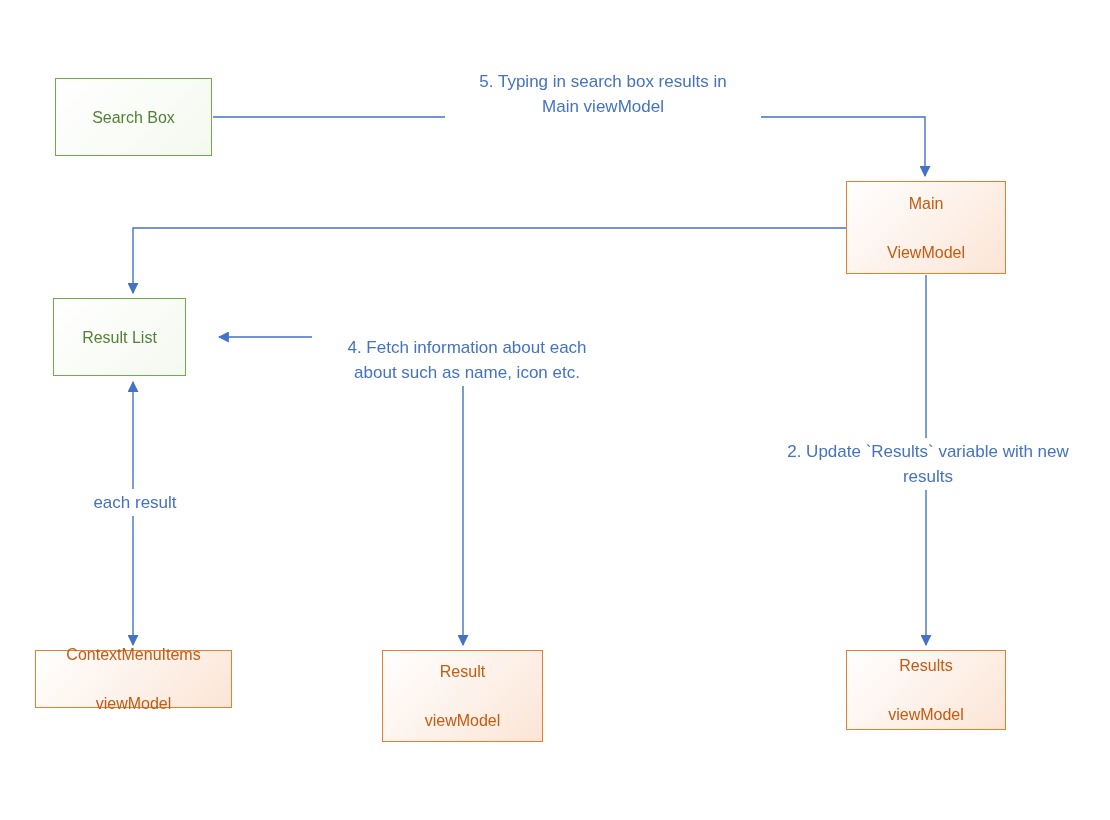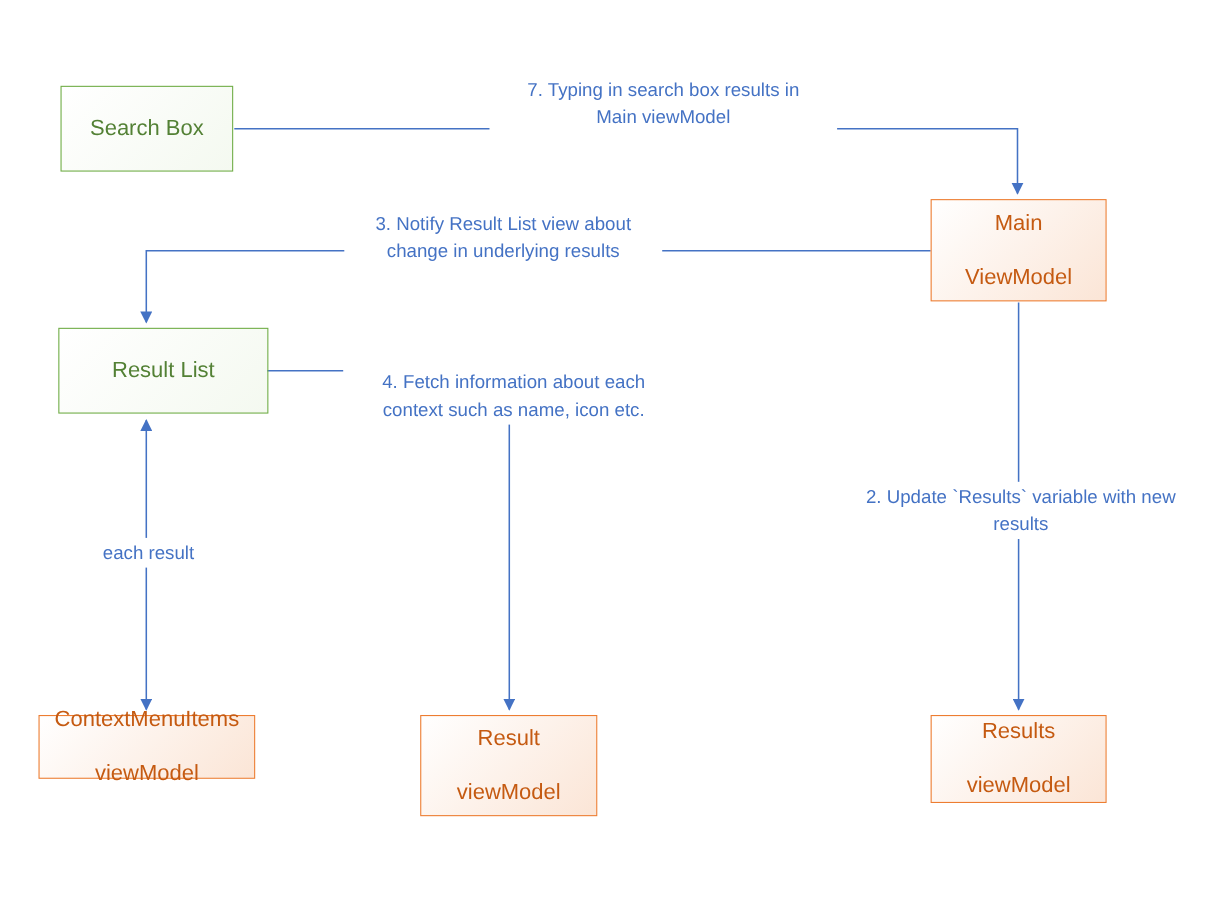--- a/index.html
+++ b/index.html
@@ -13,21 +13,21 @@
   svg.connectors{position:absolute;left:0;top:0;z-index:1;}
   .node{
     position:absolute;
     box-sizing:border-box;
     display:flex;
     flex-direction:column;
     align-items:center;
     justify-content:center;
     text-align:center;
     z-index:2;
-    font-size:20px;
+    font-size:16px;
     line-height:25px;
   }
   .node span{display:block;}
   .node.green{
     border:1px solid #70AD47;
     color:#538135;
     background:linear-gradient(135deg,#ffffff 0%,#f4f9f0 100%);
   }
   .node.orange{
     border:1px solid #ED7D31;
@@ -42,21 +42,21 @@
     font-size:17px;
     line-height:25px;
     text-align:center;
     background:#ffffff;
     padding:1px 2px;
   }
   .step-label span{display:block;}
   
   #search-box           {left:55px;  top:78px;  width:157px; height:78px;}
   #main-viewmodel       {left:846px; top:181px; width:160px; height:93px;}
-  #result-list          {left:53px;  top:298px; width:191px; height:78px;}
+  #result-list          {left:53px;  top:298px; width:133px; height:78px;}
   #contextmenu-viewmodel{left:35px;  top:650px; width:197px; height:58px;}
   #result-viewmodel     {left:382px; top:650px; width:161px; height:92px;}
   #results-viewmodel    {left:846px; top:650px; width:160px; height:80px;}
   
   #label-step1{left:445px; top:68px;  width:312px;}
   #label-step3{left:313px; top:190px; width:285px;}
   #label-step2{left:760px; top:438px; width:332px;}
   #label-step4{left:312px; top:334px; width:306px;}
   #label-step5{left:20px;  top:489px; width:226px;}
 </style>
@@ -74,32 +74,28 @@
     <g fill="none" stroke="#4472C4" stroke-width="1.4">
       <polyline points="213,117 925,117 925,176" marker-end="url(#arr)"></polyline>
       <polyline points="846,228 133,228 133,293" marker-end="url(#arr)"></polyline>
       <line x1="926" y1="275" x2="926" y2="645" marker-end="url(#arr)"></line>
       <polyline points="219,337 463,337 463,645" marker-start="url(#arr)" marker-end="url(#arr)"></polyline>
       <line x1="133" y1="382" x2="133" y2="645" marker-start="url(#arr)" marker-end="url(#arr)"></line>
     </g>
   </svg>
 
   <div class="step-label" id="label-step1">
-    <span>7. Typing in search box results in</span>
+    <span>5. Typing in search box results in</span>
     <span>Main viewModel</span>
   </div>
 
-  <div class="step-label" id="label-step3">
-    <span>3. Notify Result List view about</span>
-    <span>change in underlying results</span>
-  </div>
 
   <div class="step-label" id="label-step4">
     <span>4. Fetch information about each</span>
-    <span>context such as name, icon etc.</span>
+    <span>about such as name, icon etc.</span>
   </div>
 
   <div class="step-label" id="label-step2">
     <span>2. Update `Results` variable with new</span>
     <span>results</span>
   </div>
 
   <div class="step-label" id="label-step5">
     <span>each result</span>
   </div>

